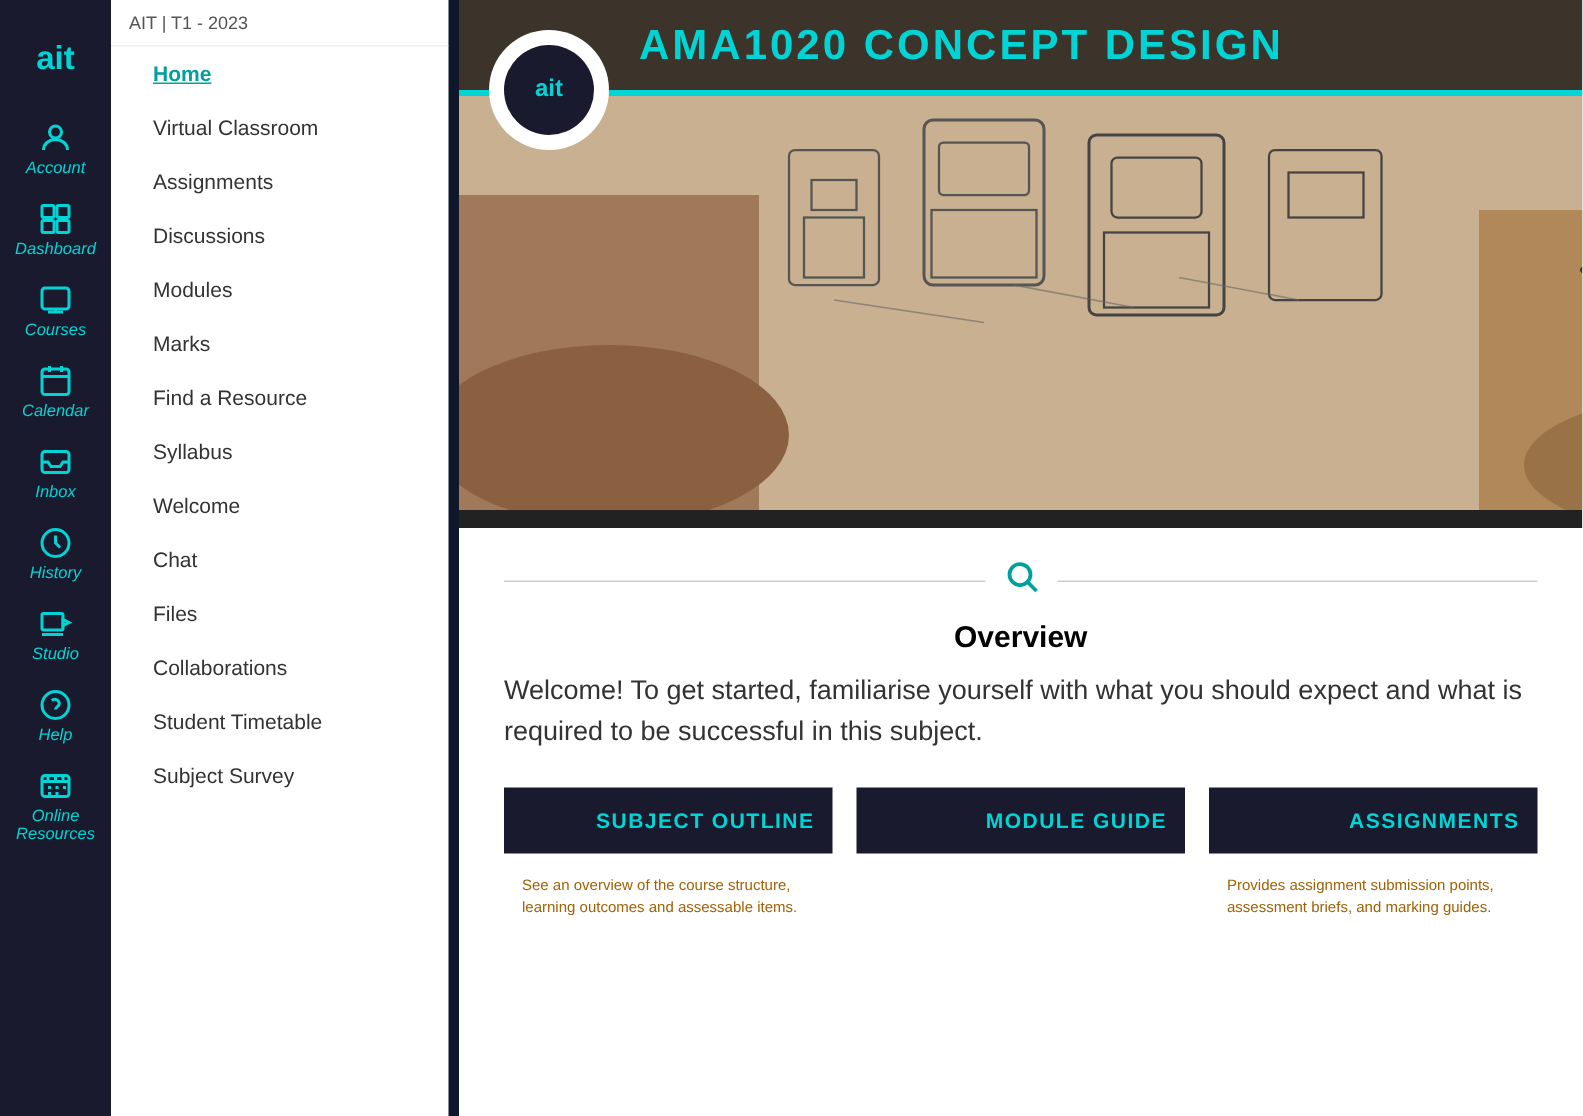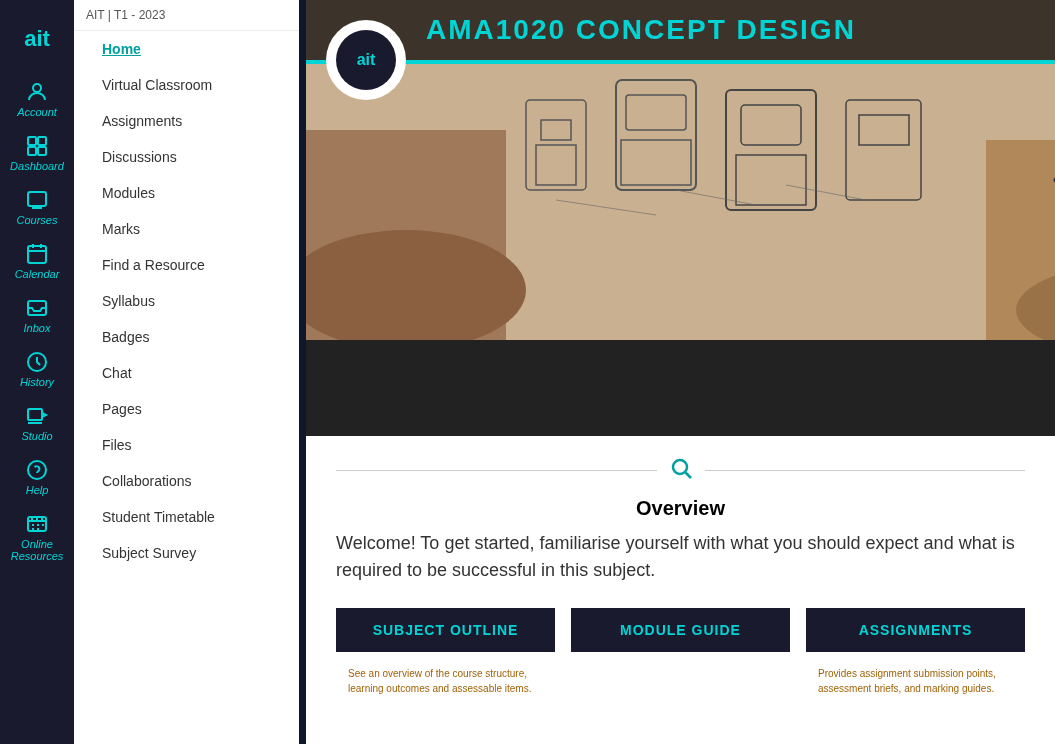--- a/index.html
+++ b/index.html
@@ -80,21 +80,21 @@
 
     
     .main-content {
       flex: 1;
       overflow-y: auto;
       background: #fff;
     }
     .hero-image {
       position: relative;
       width: 100%;
-      height: 436px;
+      height: 352px;
       background: #222;
       overflow: hidden;
     }
     .hero-logo {
       position: absolute;
       top: 20px;
       left: 20px;
       width: 80px;
       height: 80px;
       background: white;
@@ -176,22 +176,22 @@
       margin-top: 8px;
     }
     .card {
       flex: 1;
       display: flex;
       flex-direction: column;
     }
     .card-header {
       background: #1a1a2e;
       color: #00d4d4;
-      padding: 14px 28px;
-      text-align: center;
+      padding: 14px 12px;
+      text-align: right;
       font-size: 14px;
       font-weight: bold;
       letter-spacing: 1px;
       cursor: pointer;
     }
     .card-body {
       padding: 14px 12px;
       font-size: 10px;
       color: #a16207;
       line-height: 1.5;
@@ -289,23 +289,22 @@
   <div class="breadcrumb-bar">AIT | T1 - 2023</div>
 
   <a class="nav-item home">Home</a>
   <a class="nav-item">Virtual Classroom</a>
   <a class="nav-item">Assignments</a>
   <a class="nav-item">Discussions</a>
   <a class="nav-item">Modules</a>
   <a class="nav-item">Marks</a>
   <a class="nav-item">Find a Resource</a>
   <a class="nav-item">Syllabus</a>
-  <a class="nav-item">Badges</a>
+  <a class="nav-item">Welcome</a>
   <a class="nav-item">Chat</a>
-  <a class="nav-item">Pages</a>
   <a class="nav-item">Files</a>
   <a class="nav-item">Collaborations</a>
   <a class="nav-item">Student Timetable</a>
   <a class="nav-item">Subject Survey</a>
 </div>
 
 <div class="main-content">
 
   <div class="hero-image">
 

